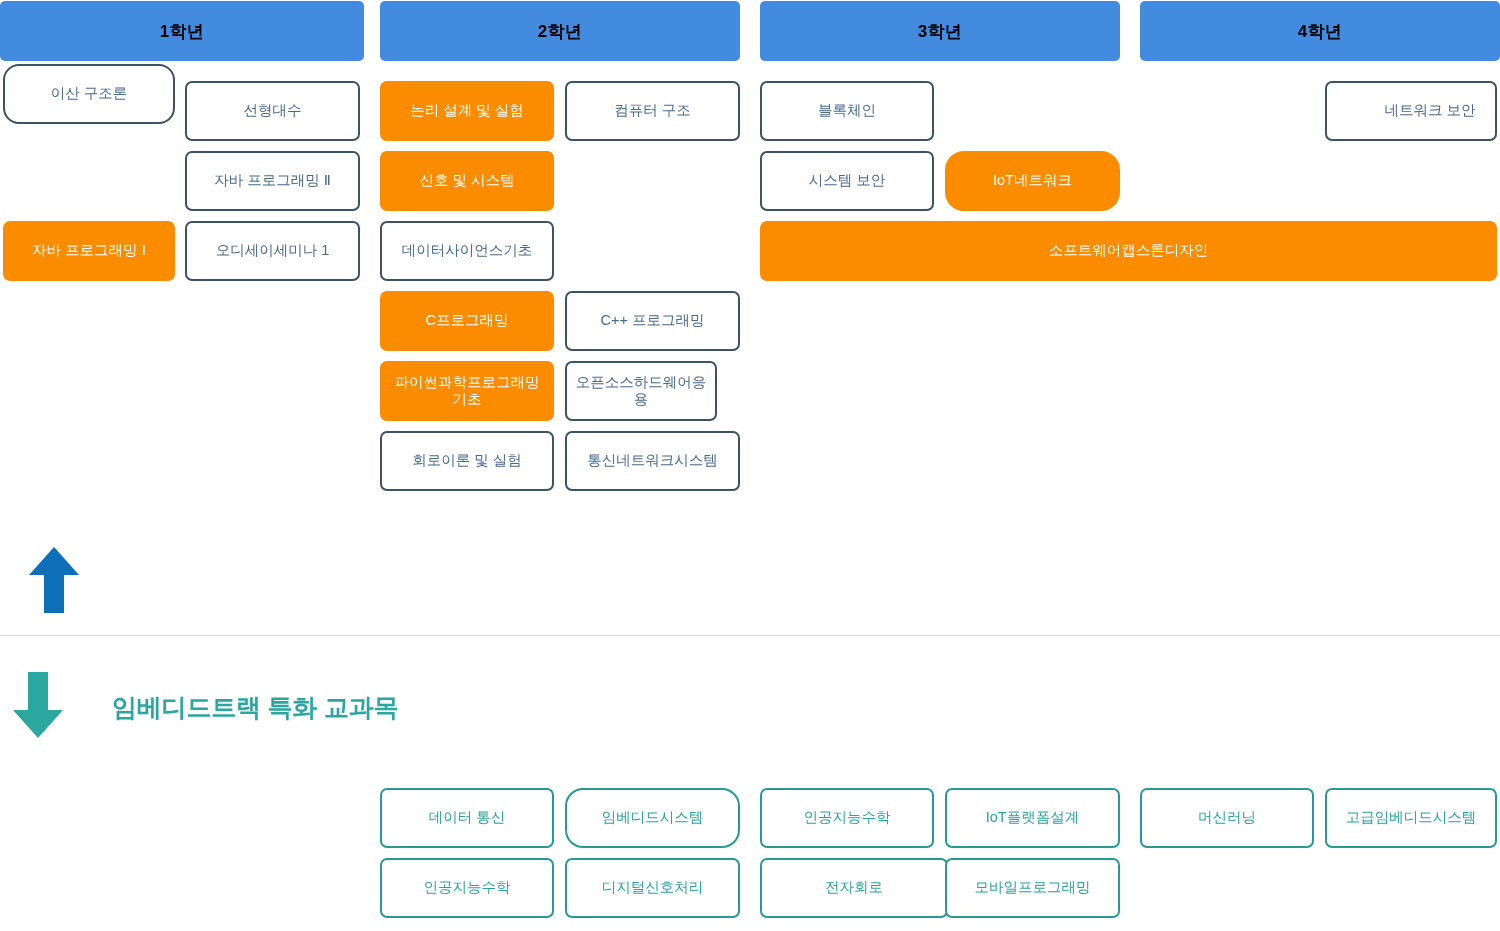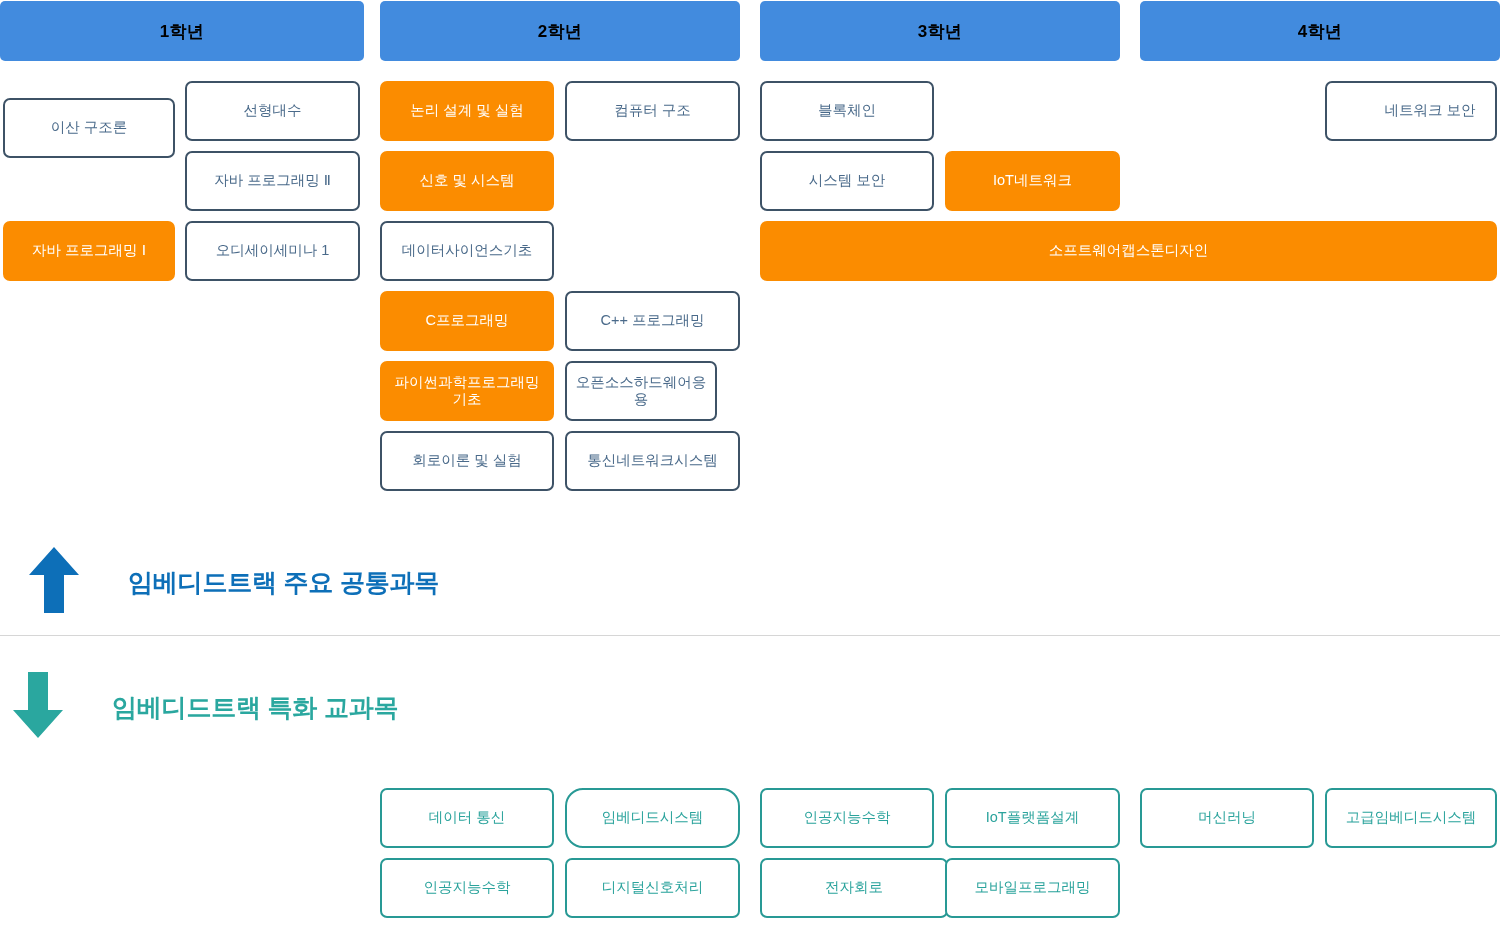--- a/index.html
+++ b/index.html
@@ -108,21 +108,21 @@
       </div>
       <div class="year-header" style="left: 760px; width: 360px;">
         <span>3학년</span>
       </div>
       <div class="year-header" style="left: 1140px; width: 360px;">
         <span>4학년</span>
       </div>
     </div>
 
   <div id="common-courses">
-      <div class="course common-plain" style="left: 3px; top: 98px; width: 172px;">
+      <div class="course common-plain" style="left: 3px; top: 64px; width: 172px; border-radius: 16px;">
         <span>이산 구조론</span>
       </div>
       <div class="course common-plain" style="left: 185px; top: 81px; width: 175px;">
         <span>선형대수</span>
       </div>
       <div class="course common-fill" style="left: 380px; top: 81px; width: 174px;">
         <span>논리 설계 및 실험</span>
       </div>
       <div class="course common-plain" style="left: 565px; top: 81px; width: 175px;">
         <span>컴퓨터 구조</span>
@@ -135,21 +135,21 @@
       </div>
       <div class="course common-plain" style="left: 185px; top: 151px; width: 175px;">
         <span>자바 프로그래밍 Ⅱ</span>
       </div>
       <div class="course common-fill" style="left: 380px; top: 151px; width: 174px;">
         <span>신호 및 시스템</span>
       </div>
       <div class="course common-plain" style="left: 760px; top: 151px; width: 174px;">
         <span>시스템 보안</span>
       </div>
-      <div class="course common-fill" style="left: 945px; top: 151px; width: 175px;">
+      <div class="course common-fill" style="left: 945px; top: 151px; width: 175px; border-radius: 19px;">
         <span>IoT네트워크</span>
       </div>
       <div class="course common-fill" style="left: 3px; top: 221px; width: 172px;">
         <span>자바 프로그래밍 Ⅰ</span>
       </div>
       <div class="course common-plain" style="left: 185px; top: 221px; width: 175px;">
         <span>오디세이세미나 1</span>
       </div>
       <div class="course common-plain" style="left: 380px; top: 221px; width: 174px;">
         <span>데이터사이언스기초</span>
@@ -176,21 +176,20 @@
         <span>통신네트워크시스템</span>
       </div>
     </div>
 
   <div class="section-row" id="section-common" style="left: 28px; top: 545px;">
     <span class="arrow-icon">
       <svg width="52" height="70" viewBox="0 0 52 70" aria-hidden="true">
         <polygon points="26,2 51,30 36,30 36,68 16,68 16,30 1,30" fill="#0D6FB8"></polygon>
       </svg>
     </span>
-    <span class="section-label label-common" style="margin-left: 48px;">임베디드트랙 주요 공통과목</span>
   </div>
 
   <div class="divider" id="divider" style="top: 635px;"></div>
 
   <div class="section-row" id="section-special" style="left: 12px; top: 670px;">
     <span class="arrow-icon">
       <svg width="52" height="70" viewBox="0 0 52 70" aria-hidden="true">
         <polygon points="26,68 51,40 36,40 36,2 16,2 16,40 1,40" fill="#2AA79F"></polygon>
       </svg>
     </span>

